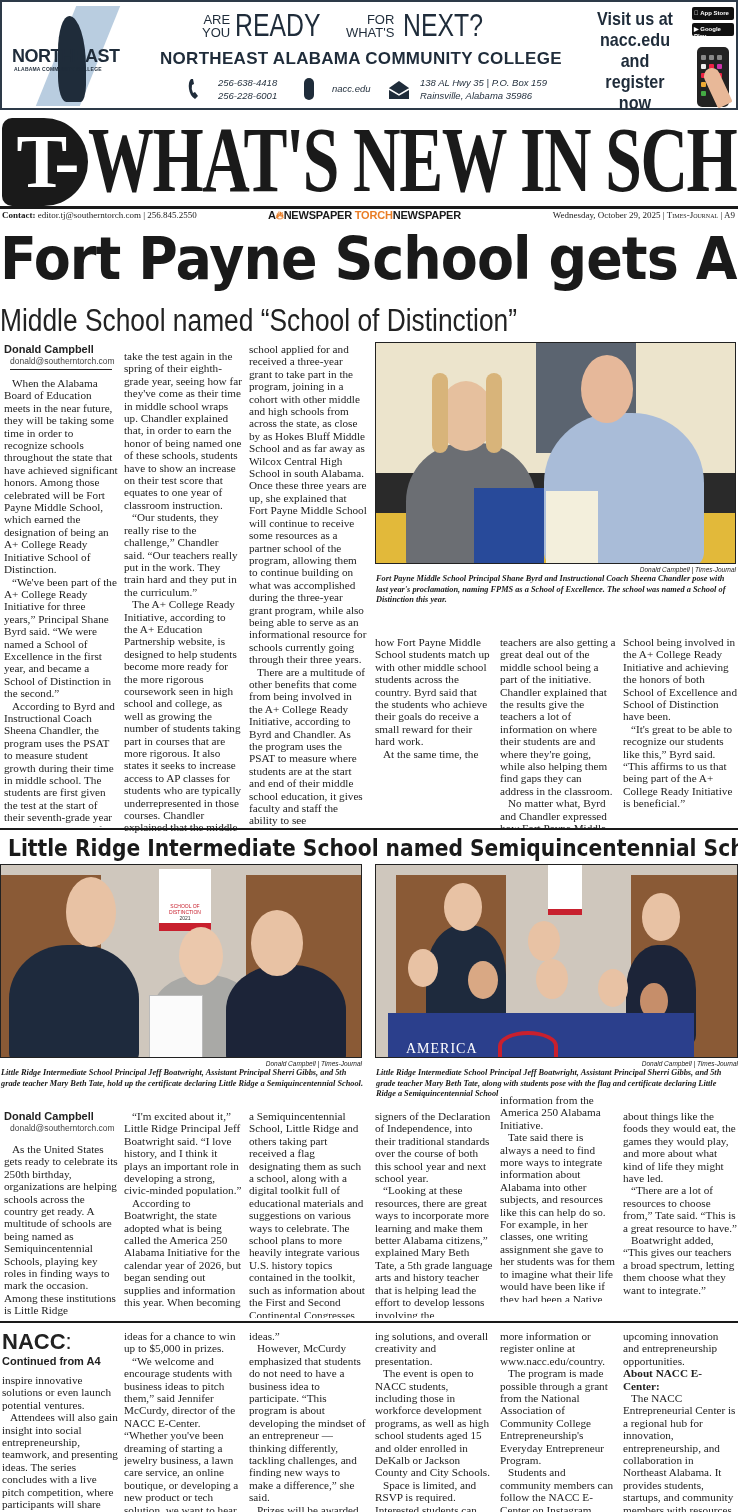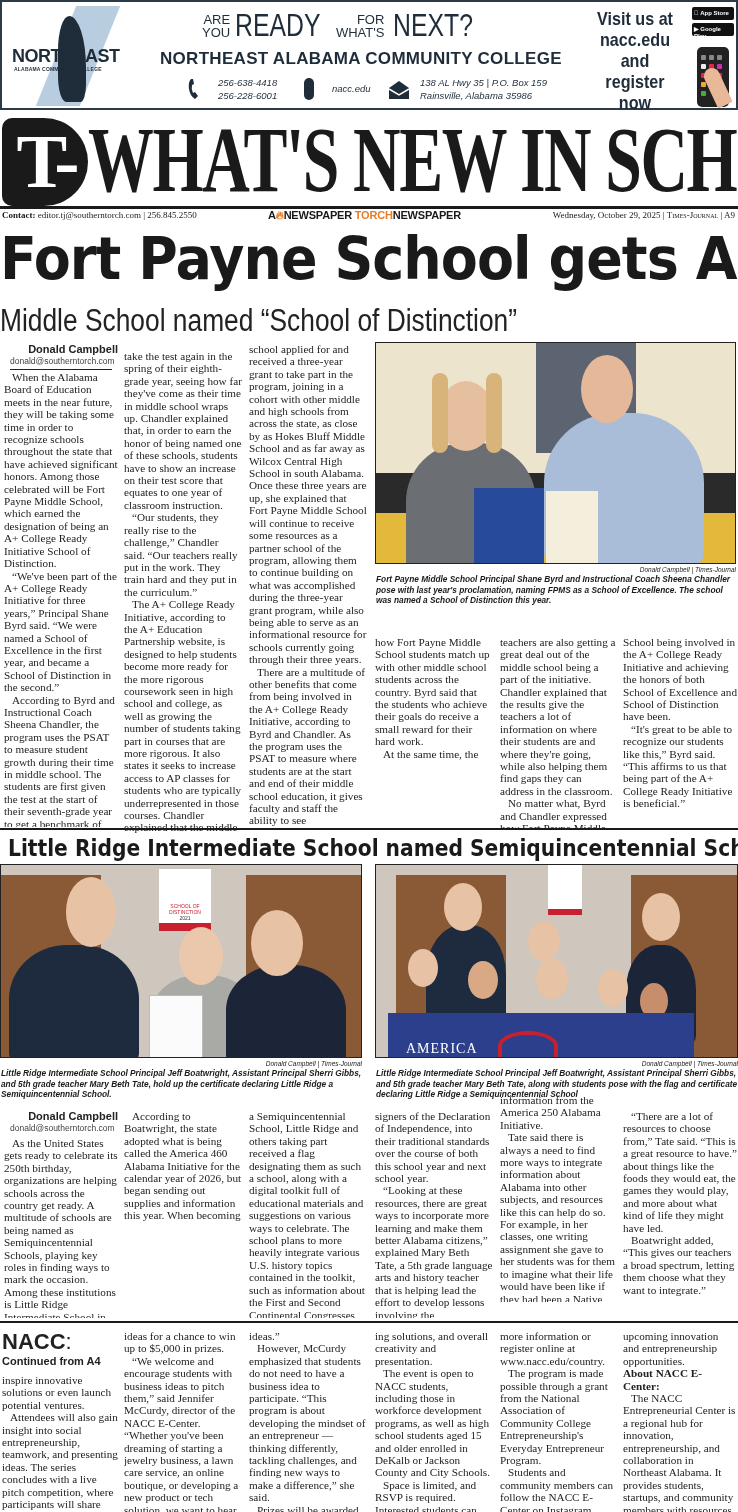--- a/index.html
+++ b/index.html
@@ -33,26 +33,26 @@
 .infobar .tag{position:absolute;left:268px;font-family:"Liberation Sans",sans-serif;font-weight:700;font-size:11px;letter-spacing:-0.2px}
 .infobar .tag .torch{color:#e97d26}
 .infobar .date{position:absolute;right:3px}
 .sc{font-variant:small-caps}
 
 .hl1{left:0;top:226px;width:738px;font-family:"DejaVu Sans",sans-serif;font-weight:700;font-size:58px;line-height:66px;letter-spacing:-1px;white-space:nowrap;transform:scaleX(.93);transform-origin:left}
 .hl2{left:0;top:302px;font-family:"Liberation Sans",sans-serif;font-size:31px;line-height:38px;white-space:nowrap;transform:scaleX(.85);transform-origin:left;color:#222}
 
 .col{font-size:11.2px;line-height:12.4px;color:#222;overflow:hidden}
 .col p{text-indent:8px}
-.byline{text-align:right;margin-bottom:1px}
+.byline{text-align:left;margin-bottom:7px}
 .byname{font-family:"Liberation Sans",sans-serif;font-weight:700;font-size:11px;line-height:13px;display:block}
 .bymail{font-family:"Liberation Sans",sans-serif;font-size:8.5px;line-height:11px;color:#444;display:block;border-bottom:1px solid #222;padding-bottom:2px;margin:0 6px}
 .photo{background:#ccc;border:1px solid #222;overflow:hidden}
 .credit{font-family:"Liberation Sans",sans-serif;font-style:italic;font-size:6.5px;text-align:right}
-.cap{font-family:Liberation Sans, sans-serif;font-style:italic;font-weight:700;font-size:8.3px;line-height:10.5px}
+.cap{font-family:Liberation Serif, serif;font-style:italic;font-weight:700;font-size:8.3px;line-height:10.5px}
 .rule{height:2px;background:#1a1a1a}
 .hl3{left:8px;top:834px;font-family:"DejaVu Sans",sans-serif;font-weight:700;font-size:23px;line-height:28px;white-space:nowrap;transform:scaleX(.88);transform-origin:left}
 .nacc-h{font-family:"Liberation Sans",sans-serif;font-weight:700;font-size:22px;line-height:24px}
 .nacc-h span{font-weight:400}
 .nacc-sub{font-family:"Liberation Sans",sans-serif;font-weight:700;font-size:11px;line-height:14px;margin-bottom:6px}
 
 .wall{position:absolute;background:#efe6c8}
 .person{position:absolute;border-radius:45% 45% 10% 10%}
 .head{position:absolute;border-radius:50%;background:#e8c2a4}
 </style>
@@ -63,21 +63,21 @@
   <div class="abs ad-logo">
     <div class="slash"></div>
     <div class="horse"></div>
     <div class="nt">NORTHEAST</div>
     <div class="nsub">ALABAMA COMMUNITY COLLEGE</div>
   </div>
 
   <div class="abs ad-head">
     <span class="ad-small"><span>ARE</span><br><span>YOU</span></span>
     <span class="ad-big">READY</span>
-    <span class="ad-small" style=""><span>FOR</span><br><span>WHAT'S</span></span>
+    <span class="ad-small" style="margin-left:10px"><span>FOR</span><br><span>WHAT'S</span></span>
     <span class="ad-big" style="margin-left:4px">NEXT?</span>
   </div>
 
   <div class="abs ad-college">NORTHEAST ALABAMA COMMUNITY COLLEGE</div>
 
   <div class="abs ad-ico" style="left:186px;background:transparent">
     <svg width="14" height="22" viewBox="0 0 14 22">
         <path d="M3 1 Q0 4 1 11 Q2 18 7 21 L10 18 L7 14 L5 15 Q3 11 4 7 L6 6 L5 1 Z" fill="#1f2c3a"></path>
       </svg>
   </div>
@@ -234,36 +234,37 @@
 <div class="abs cap" style="left:376px;top:1068px;width:362px">Little Ridge Intermediate School Principal Jeff Boatwright, Assistant Principal Sherri Gibbs, and 5th grade teacher Mary Beth Tate, along with students pose with the flag and certificate declaring Little Ridge a Semiquincentennial School</div>
 
 <div class="abs col" style="left:4px;top:1110px;width:114px;height:208px">
   <div class="byline">
     <span class="byname">Donald Campbell</span>
     <span class="bymail" style="border-bottom:none">donald@southerntorch.com</span>
   </div>
   <p>As the United States gets ready to celebrate its 250th birthday, organizations are helping schools across the country get ready. A multitude of schools are being named as Semiquincentennial Schools, playing key roles in finding ways to mark the occasion. Among these institutions is Little Ridge Intermediate School in Fort Payne.</p>
 </div>
 <div class="abs col" style="left:124px;top:1110px;width:118px;height:208px">
-  <p>According to Boatwright, the state adopted what is being called the America 460 Alabama Initiative for the calendar year of 2026, but began sending out supplies and information this year. When becoming</p>
+  <p>“I'm excited about it,” Little Ridge Principal Jeff Boatwright said. “I love history, and I think it plays an important role in developing a strong, civic-minded population.”</p>
+  <p>According to Boatwright, the state adopted what is being called the America 250 Alabama Initiative for the calendar year of 2026, but began sending out supplies and information this year. When becoming</p>
 </div>
 <div class="abs col" style="left:249px;top:1110px;width:118px;height:208px">
   <p style="text-indent:0">a Semiquincentennial School, Little Ridge and others taking part received a flag designating them as such a school, along with a digital toolkit full of educational materials and suggestions on various ways to celebrate. The school plans to more heavily integrate various U.S. history topics contained in the toolkit, such as information about the First and Second Continental Congresses and the 56</p>
 </div>
 <div class="abs col" style="left:375px;top:1110px;width:118px;height:208px">
   <p style="text-indent:0">signers of the Declaration of Independence, into their traditional standards over the course of both this school year and next school year.</p>
   <p>“Looking at these resources, there are great ways to incorporate more learning and make them better Alabama citizens,” explained Mary Beth Tate, a 5th grade language arts and history teacher that is helping lead the effort to develop lessons involving the</p>
 </div>
 <div class="abs col" style="left:500px;top:1094px;width:116px;height:208px">
   <p style="text-indent:0">information from the America 250 Alabama Initiative.</p>
   <p>Tate said there is always a need to find more ways to integrate information about Alabama into other subjects, and resources like this can help do so. For example, in her classes, one writing assignment she gave to her students was for them to imagine what their life would have been like if they had been a Native American child, writing</p>
 </div>
 <div class="abs col" style="left:623px;top:1110px;width:114px;height:208px">
+  <p style="text-indent:0">about things like the foods they would eat, the games they would play, and more about what kind of life they might have led.</p>
   <p>“There are a lot of resources to choose from,” Tate said. “This is a great resource to have.”</p>
-  <p style="text-indent:0">about things like the foods they would eat, the games they would play, and more about what kind of life they might have led.</p>
   <p>Boatwright added, “This gives our teachers a broad spectrum, letting them choose what they want to integrate.”</p>
 </div>
 
 <div class="abs rule" style="left:0;top:1321px;width:738px"></div>
 
 <div class="abs col" style="left:2px;top:1330px;width:116px;height:182px">
   <div class="nacc-h"><span style="font-weight:700">NACC</span><span>:</span></div>
   <div class="nacc-sub">Continued from A4</div>
   <p style="text-indent:0">inspire innovative solutions or even launch potential ventures.</p>
   <p>Attendees will also gain insight into social entrepreneurship, teamwork, and presenting ideas. The series concludes with a live pitch competition, where participants will share their innovative</p>

